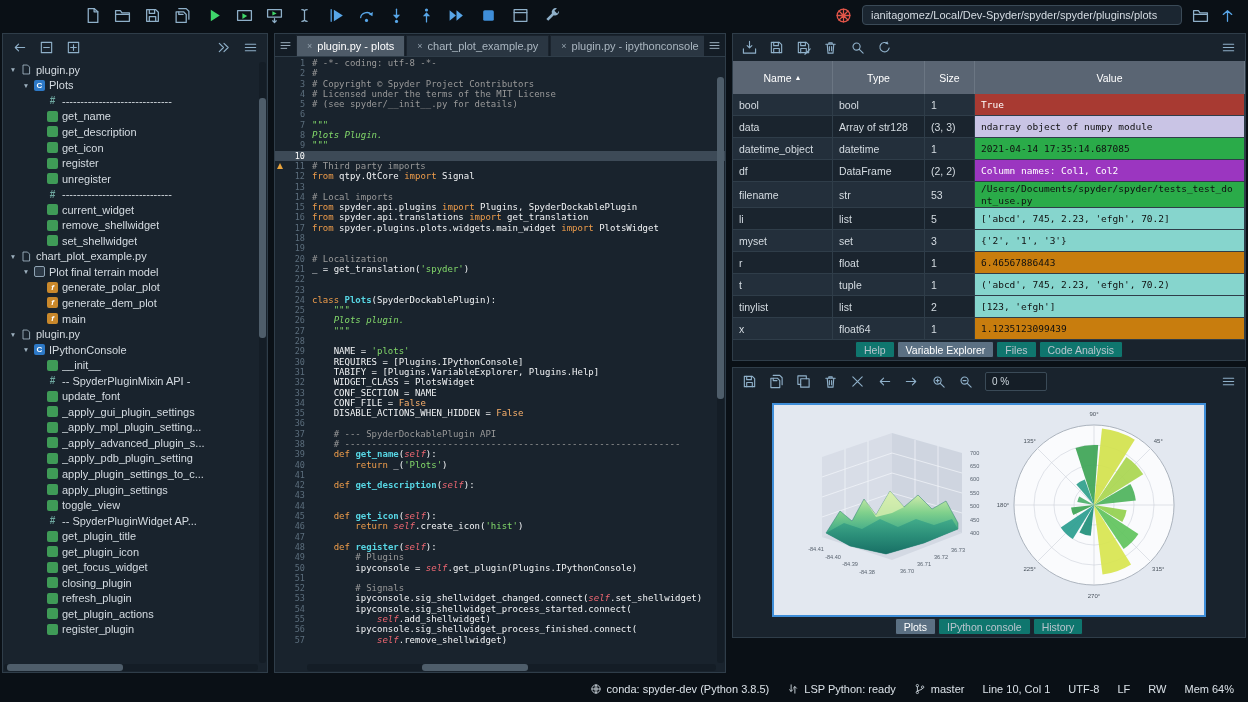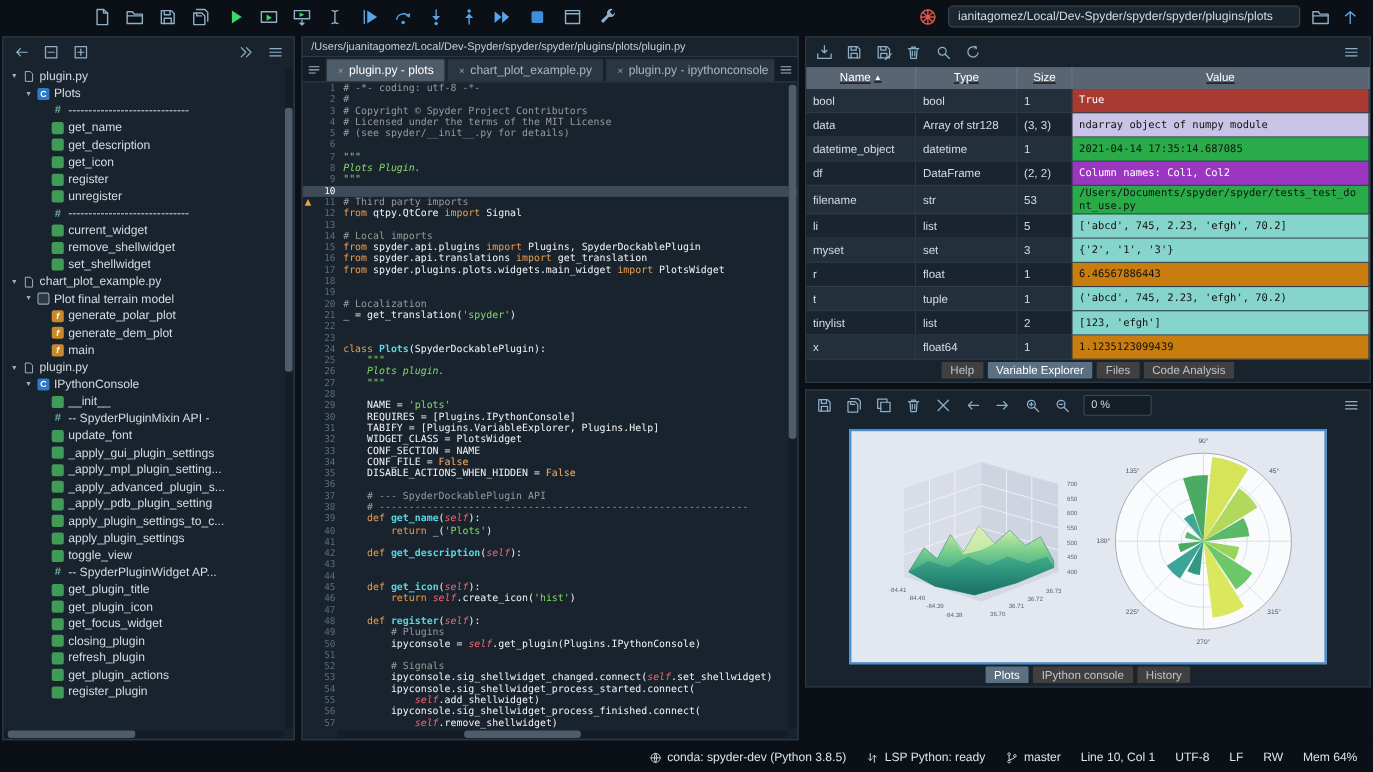--- a/index.html
+++ b/index.html
@@ -54,31 +54,31 @@
 .warn-tri{width:0;height:0;border-left:3.5px solid transparent;border-right:3.5px solid transparent;border-bottom:6.5px solid #e8a33d;}
 .tok-c{color:#999999;}
 .tok-ds{color:#82d86a;font-style:italic;}
 .tok-s{color:#82d86a;}
 .tok-k{color:#ef9d4b;}
 .tok-b{color:#fab16c;}
 .tok-d{color:#57d6e4;font-weight:bold;}
 .tok-i{color:#ee6772;font-style:italic;}
 .tok-n{color:#f2f4f6;}
 
-.ve-head{display:grid;grid-template-columns:100px 92px 50px 1fr;height:20px;flex:none;background:#5a6573;text-decoration:underline;}
+.ve-head{display:grid;grid-template-columns:100px 92px 50px 1fr;height:33px;flex:none;background:#5a6573;}
 .ve-hcell{display:flex;align-items:center;justify-content:center;font-size:10.5px;color:#fff;border-right:1px solid #6b7683;}
 .sort{font-size:7px;margin-left:3px;}
 .ve-rows{flex:none;}
 .ve-row{display:grid;grid-template-columns:100px 92px 50px 1fr;min-height:22px;}
 .ve-cell{display:flex;align-items:center;font-size:10.5px;color:#d5dce2;padding:1px 6px;border-right:1px solid #2f3d49;border-bottom:1px solid #2f3d49;}
 .ve-row.even .ve-meta{background:#232f3b;}
 .ve-row.odd .ve-meta{background:#1a242e;}
 .ve-value{font-family:"DejaVu Sans Mono",monospace;font-size:9.5px;word-break:break-all;line-height:11.5px;}
 .doc-tabs{height:20px;flex:none;display:flex;justify-content:center;align-items:flex-start;gap:2px;padding-top:1px;}
-.dtab{padding:1.5px 8px;font-size:10.5px;background:#404040;color:#b9c4cd;border:1px solid #1b242e;border-radius:2px;white-space:nowrap;}
+.dtab{padding:1.5px 8px;font-size:10.5px;background:#0f766e;color:#b9c4cd;border:1px solid #1b242e;border-radius:2px;white-space:nowrap;}
 .dtab.active{background:#5b7083;color:#fff;}
 
 .zoom-box{width:62px;height:19px;border:1px solid #3a4a57;background:#151e27;color:#cfd8df;font-size:10px;display:flex;align-items:center;padding:0 6px;border-radius:2px;flex:none;}
 .plot-area{flex:1;min-height:0;display:flex;justify-content:center;align-items:flex-start;padding-top:8px;overflow:hidden;}
 .figure{width:434px;height:214px;flex:none;border:2px solid #3f8ed8;background:#e3e8f0;}
 .figure svg{width:100%;height:100%;display:block;}
 
 .vscroll{position:absolute;top:28px;bottom:9px;right:1px;width:7px;background:#141d26;border-radius:3px;}
 .editor>.vscroll{top:43px;}
 .vscroll .thumb{position:absolute;left:0;right:0;background:#4e5d6a;border-radius:3px;}
@@ -463,23 +463,20 @@
         </div>
       <div class="vscroll">
           <div class="thumb" style="top:6%;height:40%"></div>
         </div>
       <div class="hscroll">
           <div class="thumb-h" style="left:1%;width:46%"></div>
         </div>
     </div>
 
     <div class="panel editor">
-      <div class="path-bar">
-          <span>/Users/juanitagomez/Local/Dev-Spyder/spyder/spyder/plugins/plots/plugin.py</span>
-        </div>
       <div class="tabbar">
         <span class="icw tb-small">
             <svg viewBox="0 0 16 16">
               <path d="M2.5 4.5h11M2.5 8h11M2.5 11.5h7" fill="none" stroke="currentColor" stroke-width="1.2" stroke-linecap="round" stroke-linejoin="round"></path>
             </svg>
           </span>
         <div id="editor-tabs" class="tabs">
             <div class="etab active">
               <span class="etab-close">×</span>
               <span class="etab-label">plugin.py - plots</span>

